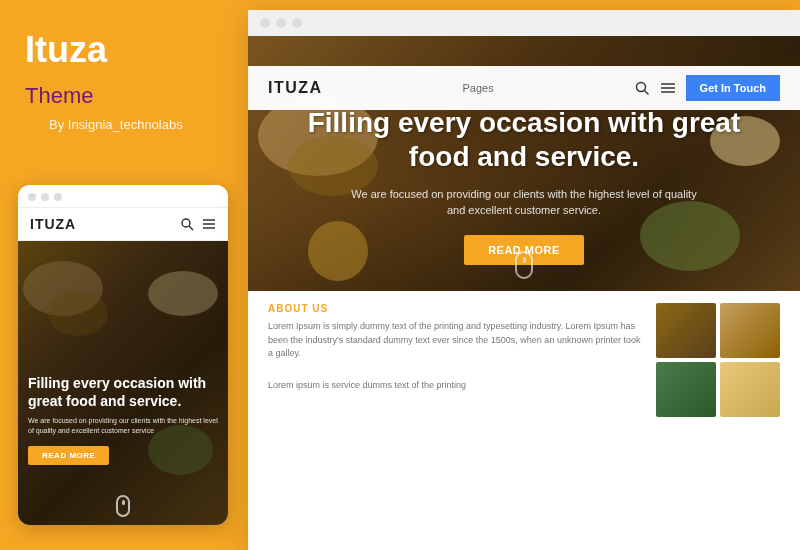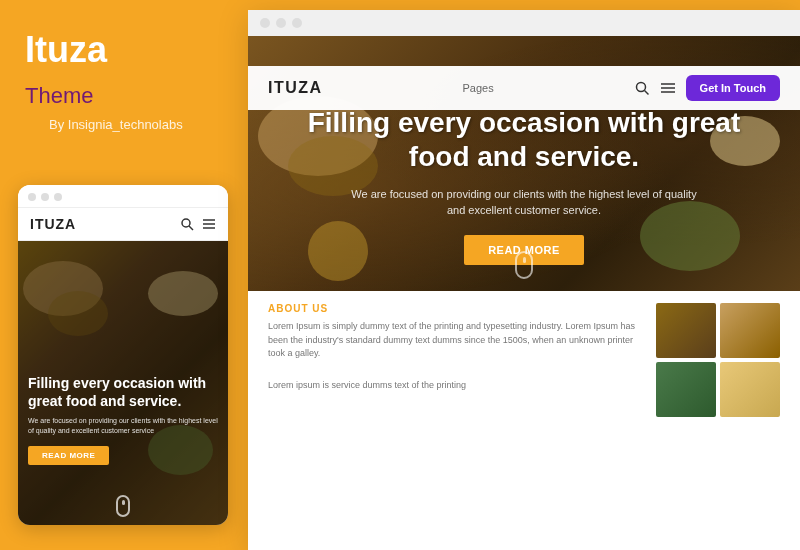--- a/index.html
+++ b/index.html
@@ -228,27 +228,27 @@
       color: #666;
     }
 
     .site-nav-right {
       display: flex;
       align-items: center;
       gap: 10px;
     }
 
     .get-in-touch-btn {
-      background: #6d28d9;
+      background: #3b82f6;
       color: #fff;
       border: none;
       padding: 7px 14px;
       font-size: 11px;
       font-weight: 600;
-      border-radius: 6px;
+      border-radius: 0;
       cursor: pointer;
     }
 
     
     .site-hero {
       height: 255px;
       background: linear-gradient(135deg, #7a5520 0%, #4a3010 40%, #2d1f0a 70%, #5a3e18 100%);
       position: relative;
       flex-shrink: 0;
       overflow: hidden;
@@ -498,21 +498,21 @@
     </div>
 
     <div class="scroll-indicator">
       <div class="scroll-dot"></div>
     </div>
   </div>
 
   <div class="site-about">
     <div class="about-text">
       <div class="about-label">ABOUT US</div>
-      <div class="about-body">Lorem Ipsum is simply dummy text of the printing and typesetting industry. Lorem Ipsum has been the industry's standard dummy text dumms since the 1500s, when an unknown printer took a galley.</div>
+      <div class="about-body">Lorem Ipsum is simply dummy text of the printing and typesetting industry. Lorem Ipsum has been the industry's standard dummy text ever since the 1500s, when an unknown printer took a galley.</div>
       <br>
       <div class="about-body">Lorem ipsum is service dumms text of the printing</div>
     </div>
 
     <div class="about-images">
       <div class="about-img img-food-1"></div>
       <div class="about-img img-food-2"></div>
       <div class="about-img img-food-3"></div>
       <div class="about-img img-food-4"></div>
     </div>

